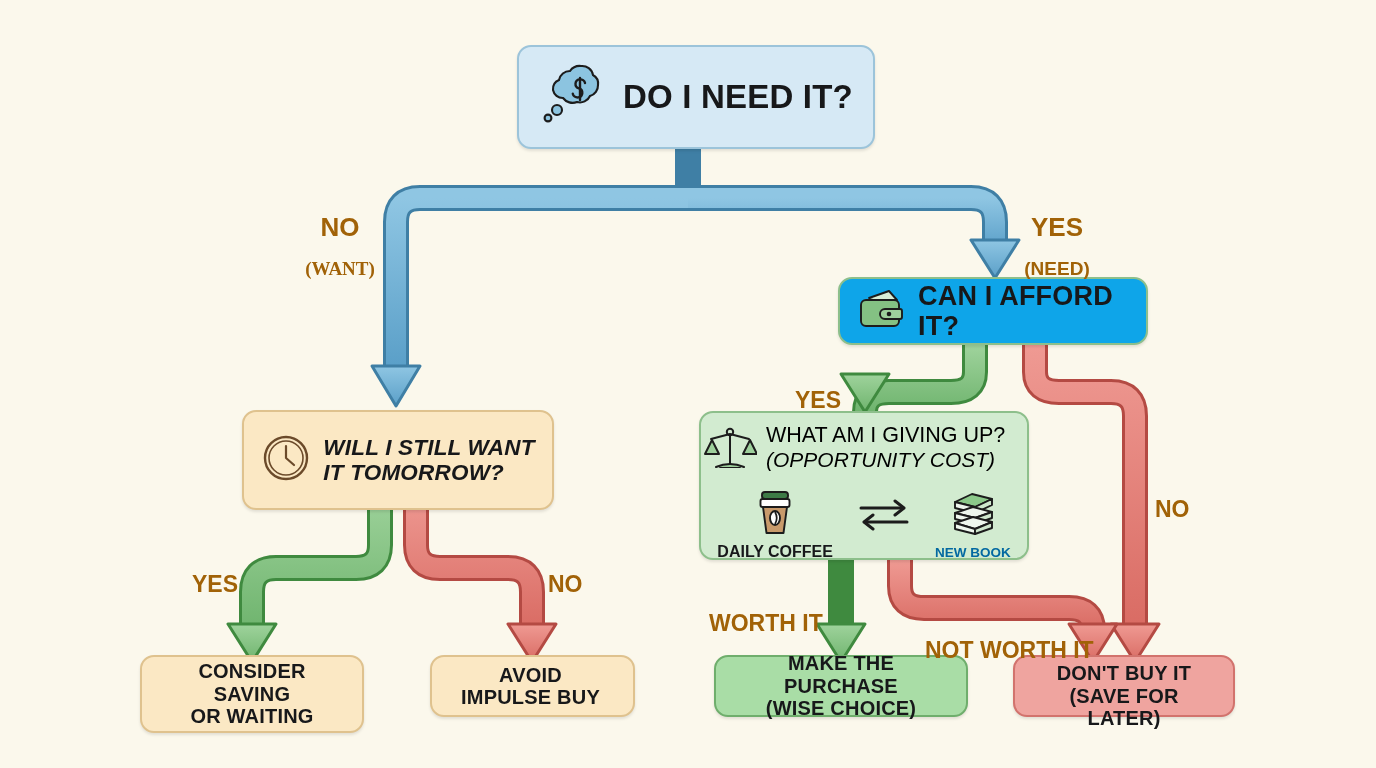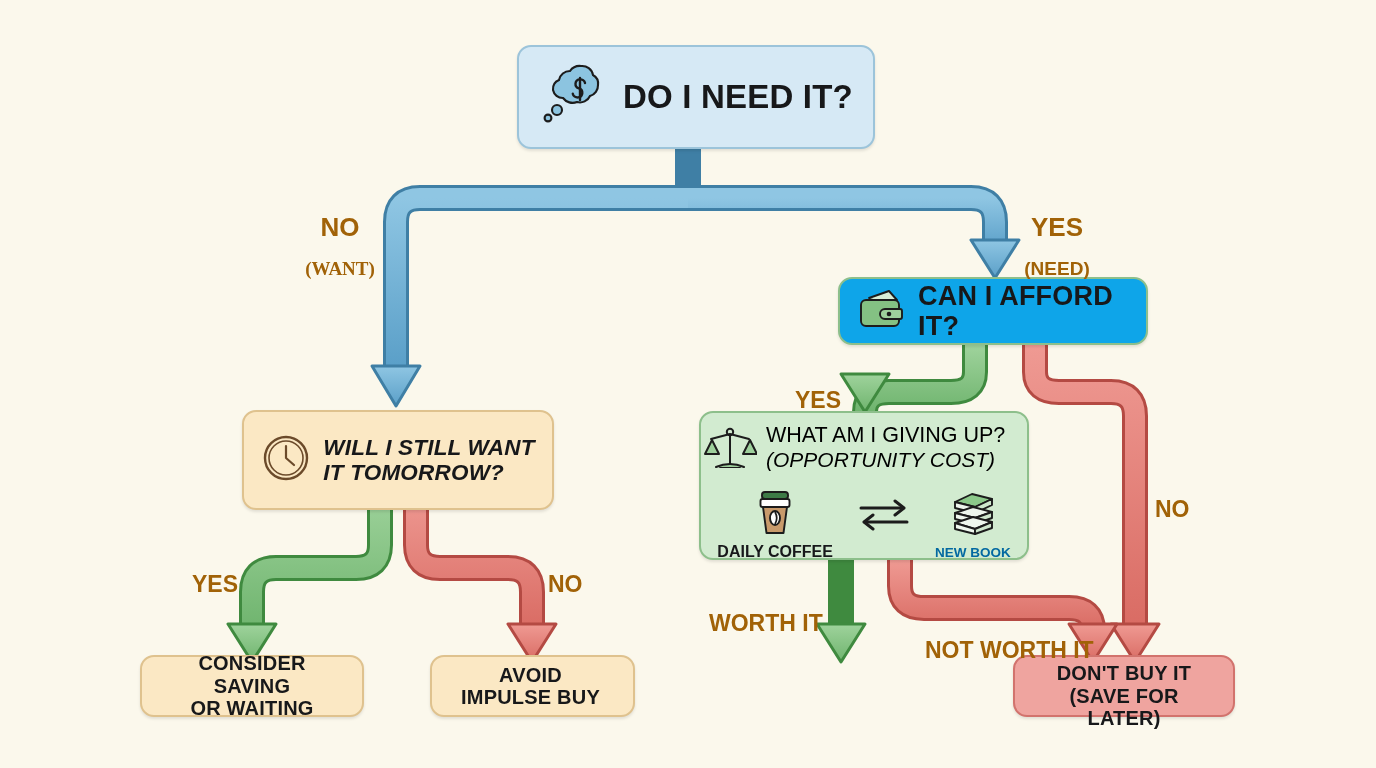--- a/index.html
+++ b/index.html
@@ -240,30 +240,34 @@
               <path d="M10 34 v6 L30 45 v-5 Z" fill="#eef6ed"></path>
               <path d="M30 40 v5 L47 39 v-6 Z" fill="#cfe7cd"></path>
             </g>
           </svg>
         </span>
         <div style="font-size:13.5px; font-weight:bold; color:#0369a1; margin-top:2px;">NEW BOOK</div>
       </div>
     </div>
   </div>
 
-  <div class="node n-cream center" style="left:140px; top:655px; width:224px; height:62px;">
+  <div class="node n-cream center" style="left:140px; top:655px; width:224px; height:78px;">
     <span class="txt" style="font-size:20px; text-align:center;">CONSIDER SAVING
 OR WAITING</span>
   </div>
 
   <div class="node n-cream center" style="left:430px; top:655px; width:205px; height:62px;padding-left:12px;">
     <span class="txt" style="font-size:20px; text-align:center;">AVOID
 IMPULSE BUY</span>
   </div>
 
+  <div class="node n-greens center" style="left:714px; top:655px; width:254px; height:62px;">
+    <span class="txt" style="font-size:20px; text-align:center;">MAKE THE PURCHASE
+(WISE CHOICE)</span>
+  </div>
 
   <div class="node n-red center" style="left:1013px; top:655px; width:222px; height:62px;">
     <span class="txt" style="font-size:20px; text-align:center;margin-top:20px;">DON'T BUY IT
 (SAVE FOR LATER)</span>
   </div>
 
   <div class="elabel" style="left:298px; top:196px; text-align:center; width:84px;">
     <span class="big" style="font-size:26px;">NO</span>
     <span class="small" style="font-size:19px;font-family:Liberation Serif, serif;">(WANT)</span>
   </div>

